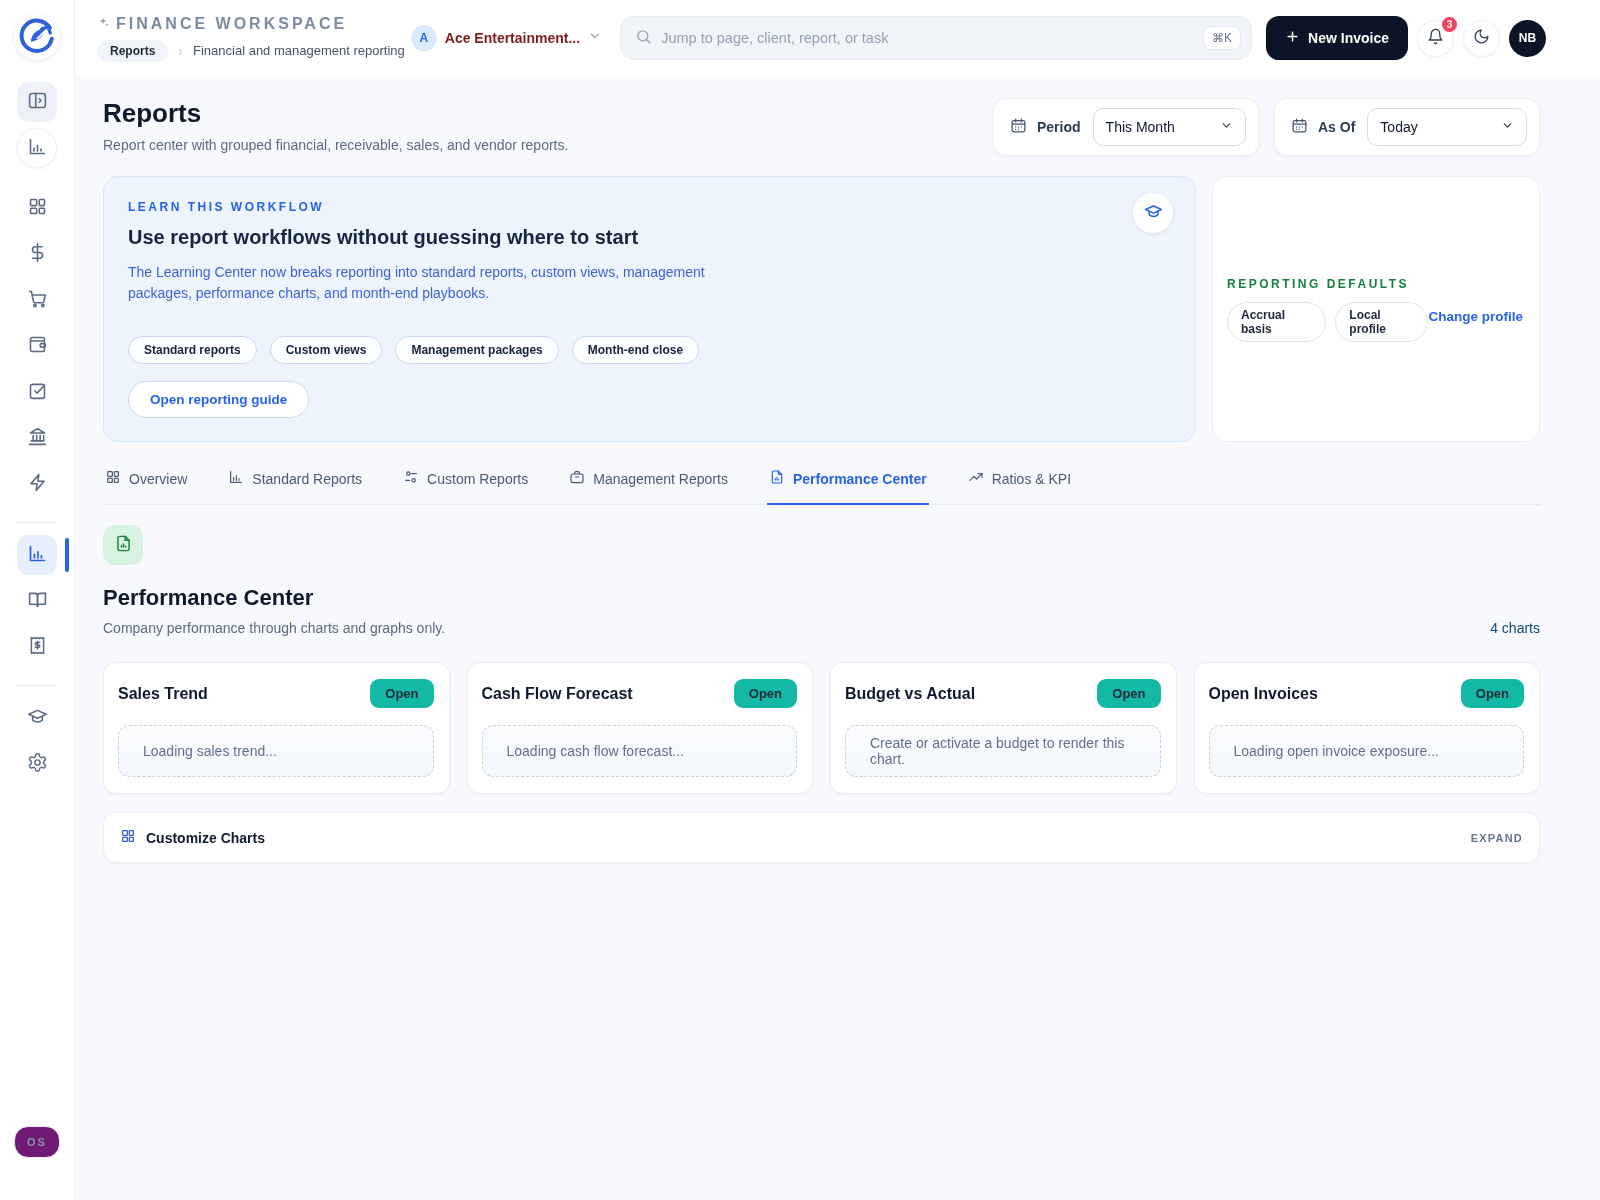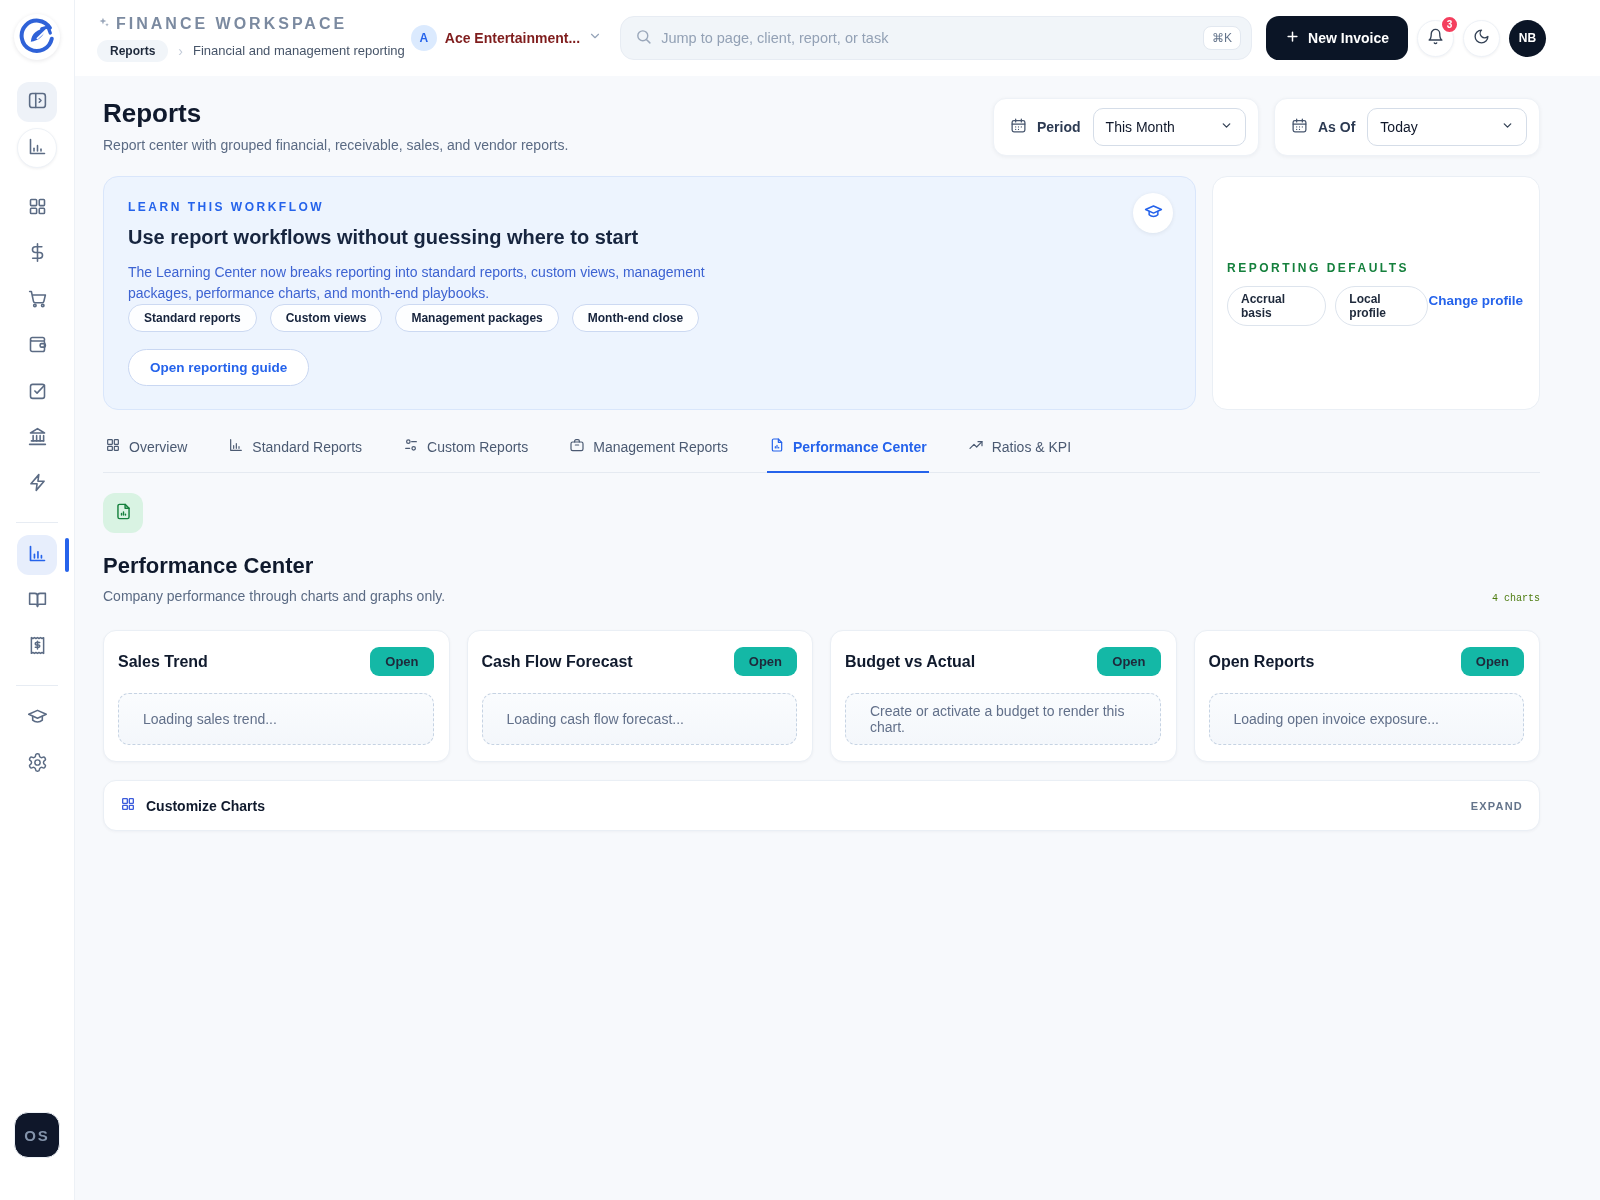--- a/index.html
+++ b/index.html
@@ -12,21 +12,21 @@
   .logo-btn { width:46px; height:46px; border-radius:50%; background:#fff; box-shadow:0 1px 4px rgba(15,23,42,.10); display:flex; align-items:center; justify-content:center; margin-bottom:22px; cursor:pointer; }
   .side-btn { width:40px; height:40px; border-radius:12px; display:flex; align-items:center; justify-content:center; color:#5b6b84; margin-bottom:6px; cursor:pointer; position:relative; }
   .side-btn svg { width:21px; height:21px; }
   .side-btn.boxed { background:#eef2f8; }
   .side-btn.circled { background:#fff; border:1px solid #eef2f7; border-radius:50%; box-shadow:0 1px 3px rgba(15,23,42,.06); margin-bottom:20px; }
   .side-btn.active { background:#e7eefc; }
   .side-btn.active svg { color:#2563eb; }
   .side-btn.active::after { content:""; position:absolute; right:-12px; top:3px; width:4px; height:34px; border-radius:3px; background:#2563eb; }
   .side-divider { width:42px; height:1px; background:#e7ecf3; margin:12px 0; }
   .side-spacer { flex:1; }
-  .os-pill { width:46px; height:46px; border-radius:14px; background:#0f172a; border:1px solid #eef2f7; display:flex; align-items:center; justify-content:center; font-size:15px; font-weight:bold; letter-spacing:2px; color:#8494ab; margin-bottom:42px; cursor:pointer; }
+  .os-pill { width:46px; height:32px; border-radius:14px; background:#701a75; border:1px solid #eef2f7; display:flex; align-items:center; justify-content:center; font-size:11px; font-weight:bold; letter-spacing:2px; color:#8494ab; margin-bottom:42px; cursor:pointer; }
 
   
   .main-col { flex:1; display:flex; flex-direction:column; }
   .topbar { height:76px; background:#fff; display:flex; align-items:center; padding:0 54px 0 22px; flex-shrink:0; }
   .tb-left { min-width:300px; }
   .ws-label { display:flex; align-items:center; gap:6px; font-size:16px; font-weight:bold; letter-spacing:3px; color:#7b8aa0; margin-bottom:7px; }
   .ws-label svg { width:13px; height:13px; color:#9aa7ba; }
   .crumbs { display:flex; align-items:center; gap:10px; }
   .crumb-pill { background:#f1f5f9; border-radius:999px; padding:4px 13px; font-size:12px; font-weight:bold; color:#1e293b; cursor:pointer; }
   .crumb-sep { color:#c2cbd8; font-size:14px; }
@@ -57,21 +57,21 @@
   .filter-card { background:#fff; border:1px solid #eef2f7; box-shadow:0 1px 4px rgba(15,23,42,.05); border-radius:13px; height:58px; display:flex; align-items:center; padding:0 12px 0 16px; gap:10px; width:266px; }
   .filter-card svg { width:17px; height:17px; color:#47566e; flex-shrink:0; }
   .filter-label { font-size:14px; font-weight:bold; color:#2c3a52; white-space:nowrap; }
   .filter-select { flex:1; height:38px; border:1px solid #d5dde8; border-radius:10px; background:#fff; display:flex; align-items:center; justify-content:space-between; padding:0 12px; font-size:14px; color:#0f172a; cursor:pointer; margin-left:2px; }
   .filter-select svg { width:13px; height:13px; color:#334155; }
 
   .hero-row { display:flex; gap:16px; margin-bottom:25px; }
   .banner { flex:1; background:#edf4fe; border:1px solid #d9e6fb; border-radius:15px; padding:23px 24px; position:relative; }
   .banner-eyebrow { font-size:12px; font-weight:bold; letter-spacing:2.5px; color:#2563eb; margin-bottom:12px; }
   .banner-title { font-size:20px; font-weight:bold; color:#17253f; margin-bottom:13px; }
-  .banner-body { font-size:14px; line-height:21px; color:#3d63d2; max-width:620px; margin-bottom:0; }
+  .banner-body { font-size:14px; line-height:21px; color:#3d63d2; max-width:620px; margin-bottom:32px; }
   .chip-row { display:flex; gap:13px; margin-bottom:17px; }
   .chip { background:#fdfeff; border:1px solid #ccd9f2; border-radius:999px; padding:6px 15px; font-size:12px; font-weight:bold; color:#16233c; cursor:pointer; }
   .banner-cta { background:#fff; border:1px solid #c9d7f2; border-radius:999px; padding:10px 21px; font-family:inherit; font-size:13.5px; font-weight:bold; color:#2563eb; cursor:pointer; }
   .banner-cap { position:absolute; top:16px; right:22px; width:40px; height:40px; border-radius:50%; background:#fff; box-shadow:0 1px 4px rgba(15,23,42,.08); display:flex; align-items:center; justify-content:center; color:#2563eb; cursor:pointer; }
   .banner-cap svg { width:19px; height:19px; }
 
   .defaults-panel { width:328px; flex-shrink:0; background:#fff; border:1px solid #eaeff5; border-radius:15px; display:flex; align-items:center; justify-content:space-between; padding:0 16px 0 14px; }
   .dp-heading { font-size:12px; font-weight:bold; letter-spacing:2.5px; color:#15803d; margin-bottom:11px; }
   .dp-chips { display:flex; gap:9px; }
   .dp-chip { border:1px solid #dde4ed; border-radius:999px; padding:5px 13px; font-size:12px; font-weight:bold; color:#1e293b; background:#fff; }
@@ -80,21 +80,21 @@
   .tabs { display:flex; gap:37px; border-bottom:1px solid #e5eaf1; margin-bottom:20px; }
   .tab { display:flex; align-items:center; gap:8px; font-size:14px; color:#4b5a72; padding:2px 2px 15px; cursor:pointer; border-bottom:2px solid transparent; margin-bottom:-1px; white-space:nowrap; }
   .tab svg { width:16px; height:16px; }
   .tab.active { color:#2563eb; font-weight:bold; border-bottom-color:#2563eb; }
 
   .section-icon { width:40px; height:40px; border-radius:12px; background:#d9f3e3; color:#15803d; display:flex; align-items:center; justify-content:center; margin-bottom:20px; }
   .section-icon svg { width:19px; height:19px; }
   .section-head { display:flex; justify-content:space-between; align-items:flex-end; margin-bottom:26px; }
   .section-title { font-size:22px; font-weight:bold; color:#101a2d; margin-bottom:9px; }
   .section-sub { font-size:14px; color:#5b6b84; }
-  .section-count { font-size:10px; color:#4d7c0f;font-family:Liberation Mono, monospace; }
+  .section-count { font-size:14px; color:#0c4a6e; }
 
   .cards-grid { display:grid; grid-template-columns:1fr 1fr 1fr 1fr; gap:19px 17px; margin-bottom:18px; }
   .chart-card { background:#fff; border:1px solid #eaeff5; border-radius:13px; padding:16px 15px 16px 14px; box-shadow:0 1px 3px rgba(15,23,42,.04); }
   .cc-head { display:flex; justify-content:space-between; align-items:center; margin-bottom:17px; }
   .cc-title { font-size:16px; font-weight:bold; color:#101a2d; }
   .cc-open { background:#14b8a6; border:none; border-radius:9px; padding:7px 15px; font-family:inherit; font-size:13px; font-weight:bold; color:#1e293b; cursor:pointer; }
   .cc-placeholder { height:52px; border:1.5px dashed #c6d3e3; border-radius:11px; background:linear-gradient(180deg,#fafcfe,#f4f7fb); display:flex; align-items:center; padding-left:24px; font-size:14px; color:#62708a; }
 
   .customize-bar { background:#fff; border:1px solid #eaeff5; border-radius:13px; height:51px; display:flex; align-items:center; padding:0 16px; box-shadow:0 1px 3px rgba(15,23,42,.04); cursor:pointer; }
   .customize-bar svg { width:16px; height:16px; color:#3b5bdb; margin-right:10px; }
@@ -505,21 +505,21 @@
         </div>
         <div class="chart-card">
           <div class="cc-head">
             <span class="cc-title">Budget vs Actual</span>
             <button class="cc-open">Open</button>
           </div>
           <div class="cc-placeholder">Create or activate a budget to render this chart.</div>
         </div>
         <div class="chart-card">
           <div class="cc-head">
-            <span class="cc-title">Open Reports</span>
+            <span class="cc-title">Open Invoices</span>
             <button class="cc-open">Open</button>
           </div>
           <div class="cc-placeholder">Loading open invoice exposure...</div>
         </div>
       </div>
 
       <div class="customize-bar">
         <span>
           <svg viewBox="0 0 24 24" fill="none" stroke="currentColor" stroke-width="2" stroke-linejoin="round" width="16" height="16">
               <rect x="4" y="4" width="7" height="7" rx="1"></rect>

